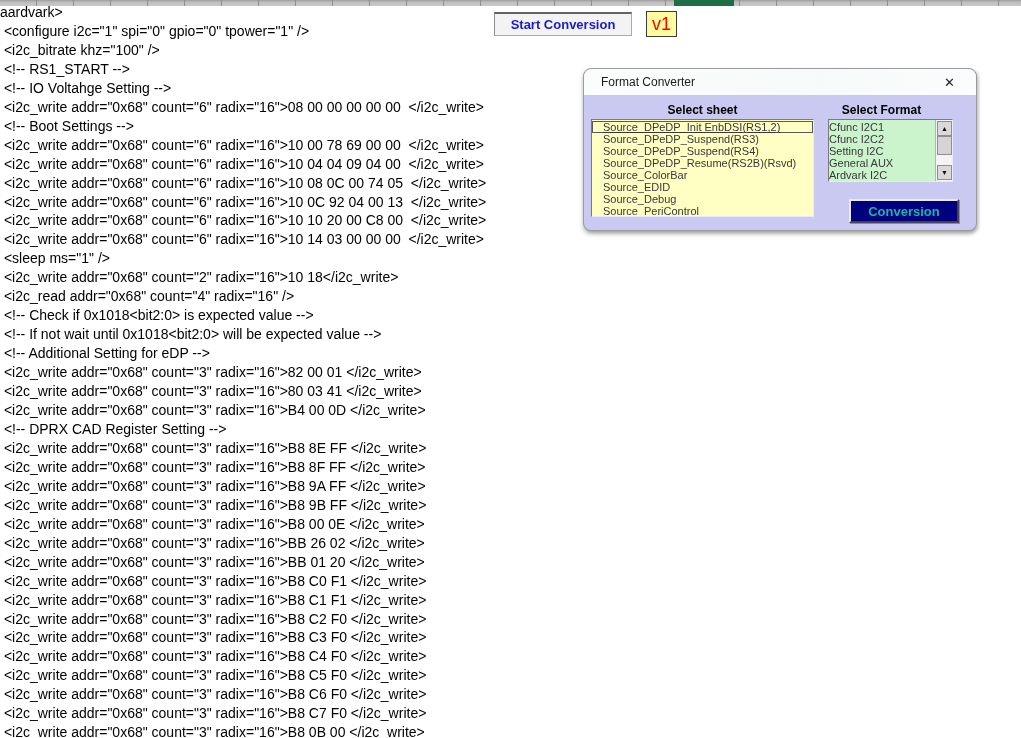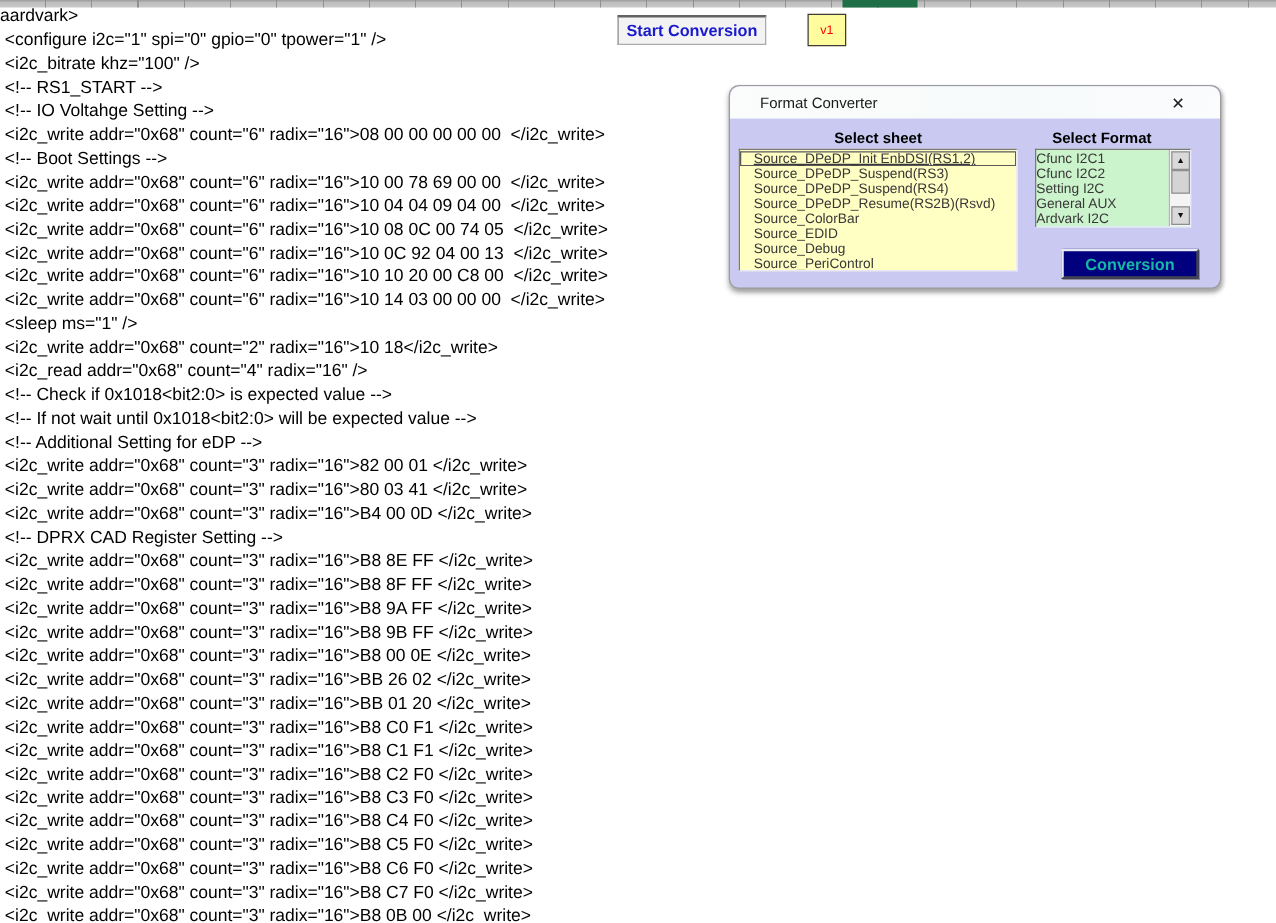--- a/index.html
+++ b/index.html
@@ -11,37 +11,37 @@
              background:linear-gradient(180deg,#9b9b9b 0,#bdbdbd 2px,#c9c9c9 6px);}
   .col-strip .ticks{position:absolute;inset:0;
              background:repeating-linear-gradient(90deg,transparent 0 36px,#8f8f8f 36px 37px);}
   .col-strip-green{position:absolute;left:674px;top:0;width:60px;height:6px;background:#1e6f46;}
 
   
   .code{position:absolute;left:0;top:3px;white-space:pre;font-size:14px;line-height:18.95px;
         color:#000;}
 
   
-  .start-btn{position:absolute;left:494px;top:12px;width:119px;height:24px;
+  .start-btn{position:absolute;left:494px;top:12px;width:138px;height:24px;
         background:#f3f3f3;border:1px solid #ababab;border-top:2px solid #636363;
         border-left:1px solid #8c8c8c;
         color:#1a1acd;font-weight:bold;font-size:13px;font-family:"Liberation Sans",sans-serif;
         display:flex;align-items:center;justify-content:center;padding:0;cursor:pointer;}
 
   
   .v1-box{position:absolute;left:646px;top:11px;width:29px;height:24px;background:#fffc9e;
-        border:1px solid #3c3c3c;color:#ff0000;font-size:10px;
+        border:1px solid #3c3c3c;color:#ff0000;font-size:18px;
         display:flex;align-items:center;justify-content:center;}
 
   
   .dialog{position:absolute;left:583px;top:68px;width:392px;height:161px;border-radius:8px;
         border:1px solid #9b9b9b;background:#c9c9f1;
         box-shadow:0 3px 4px rgba(0,0,0,.28),2px 2px 3px rgba(0,0,0,.12);}
   .titlebar{height:26px;border-radius:8px 8px 0 0;background:linear-gradient(90deg,#fbfdfc,#f7fafa 60%,#fbfcfd);
-        display:flex;align-items:center;padding:0 24px;}
+        display:flex;align-items:center;padding:0 17px;}
   .titlebar .title{font-size:12px;color:#1a1a1a;flex:1;}
   .titlebar .close{font-size:13px;color:#222;cursor:pointer;line-height:1;padding:2px 4px;}
   .dlg-body{position:relative;height:134px;background:#c9c9f1;border-radius:0 0 8px 8px;}
   .heading{position:absolute;top:8px;font-size:12px;font-weight:bold;color:#000;text-align:center;}
   .sheet-heading{left:7px;width:223px;}
   .format-heading{left:231px;width:133px;}
 
   .listbox{position:absolute;top:24px;font-size:11px;color:#383838;overflow:hidden;
         border:1px solid #7a7a7a;border-right-color:#e8e8ff;border-bottom-color:#e8e8ff;}
   .sheet-list{left:7px;width:221px;height:95px;background:#ffffc4;padding-top:1px;}

